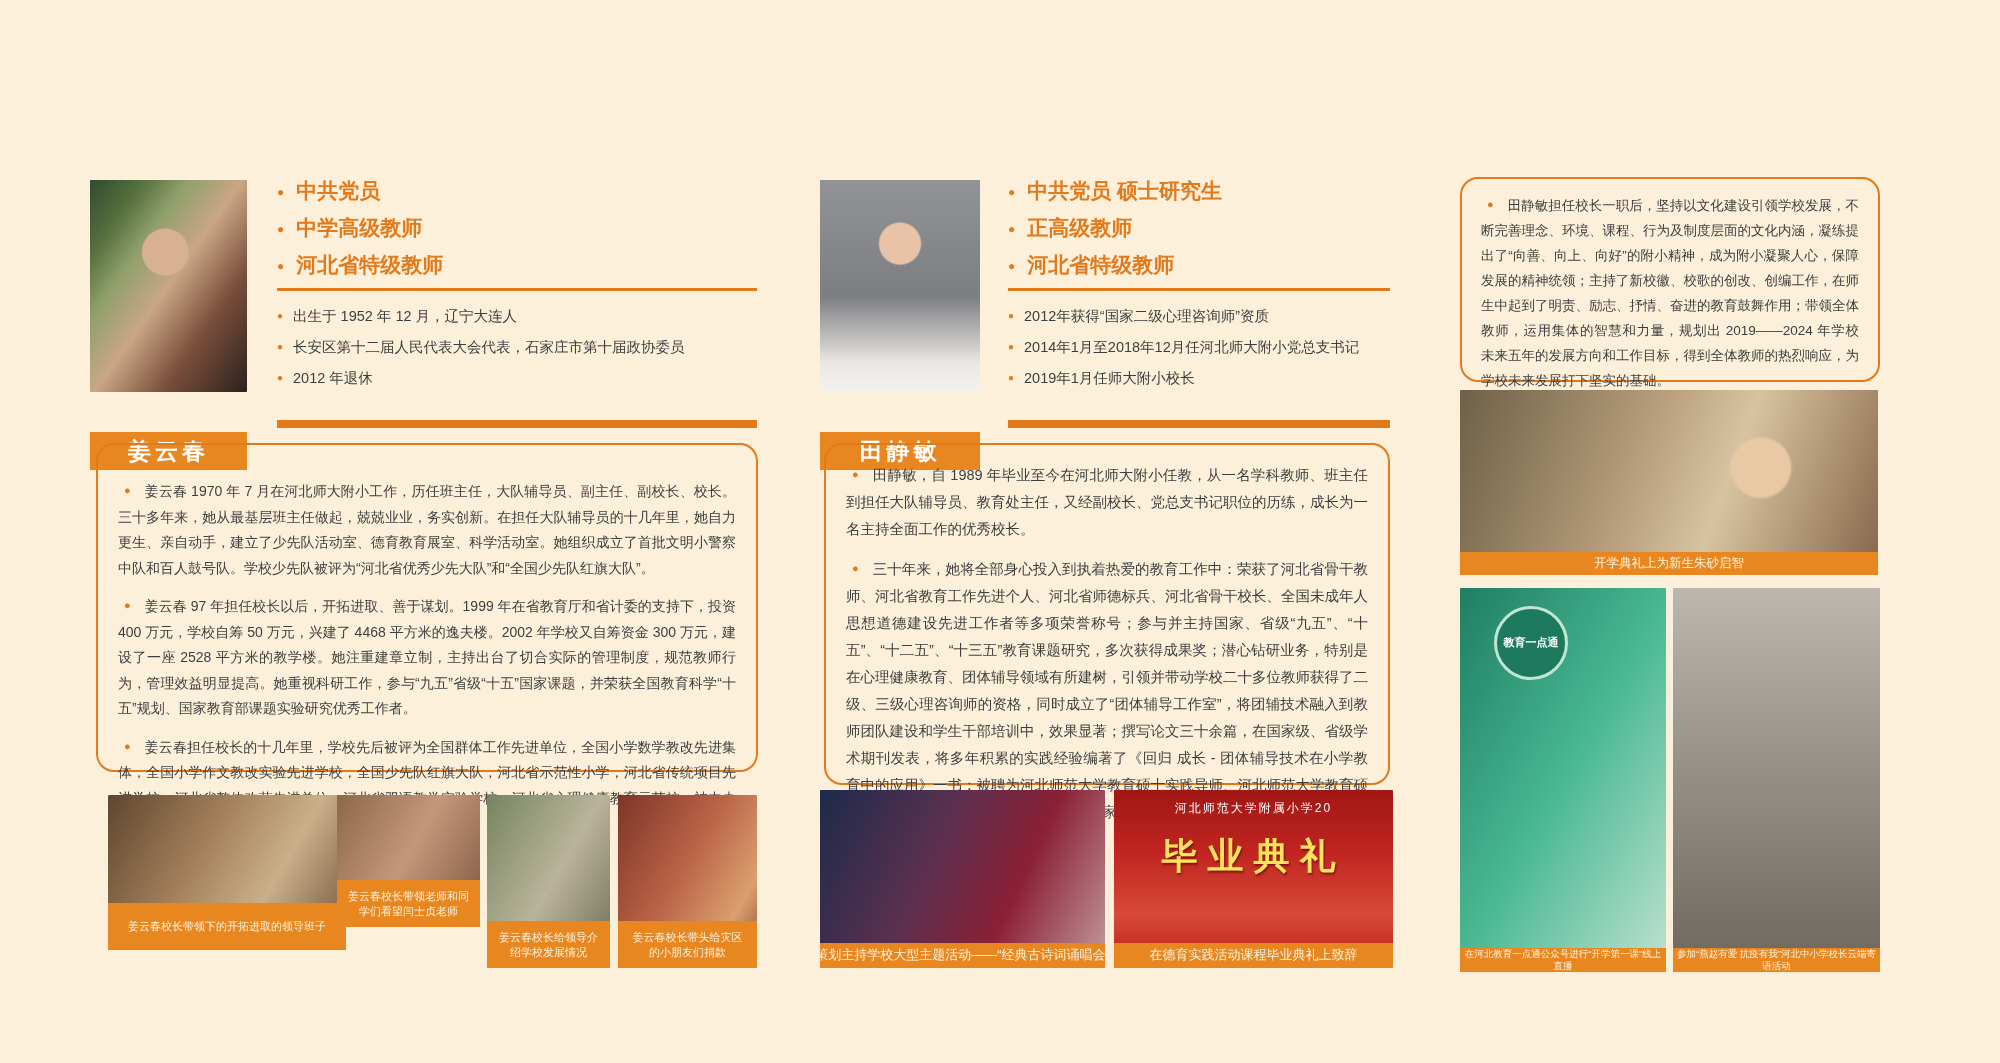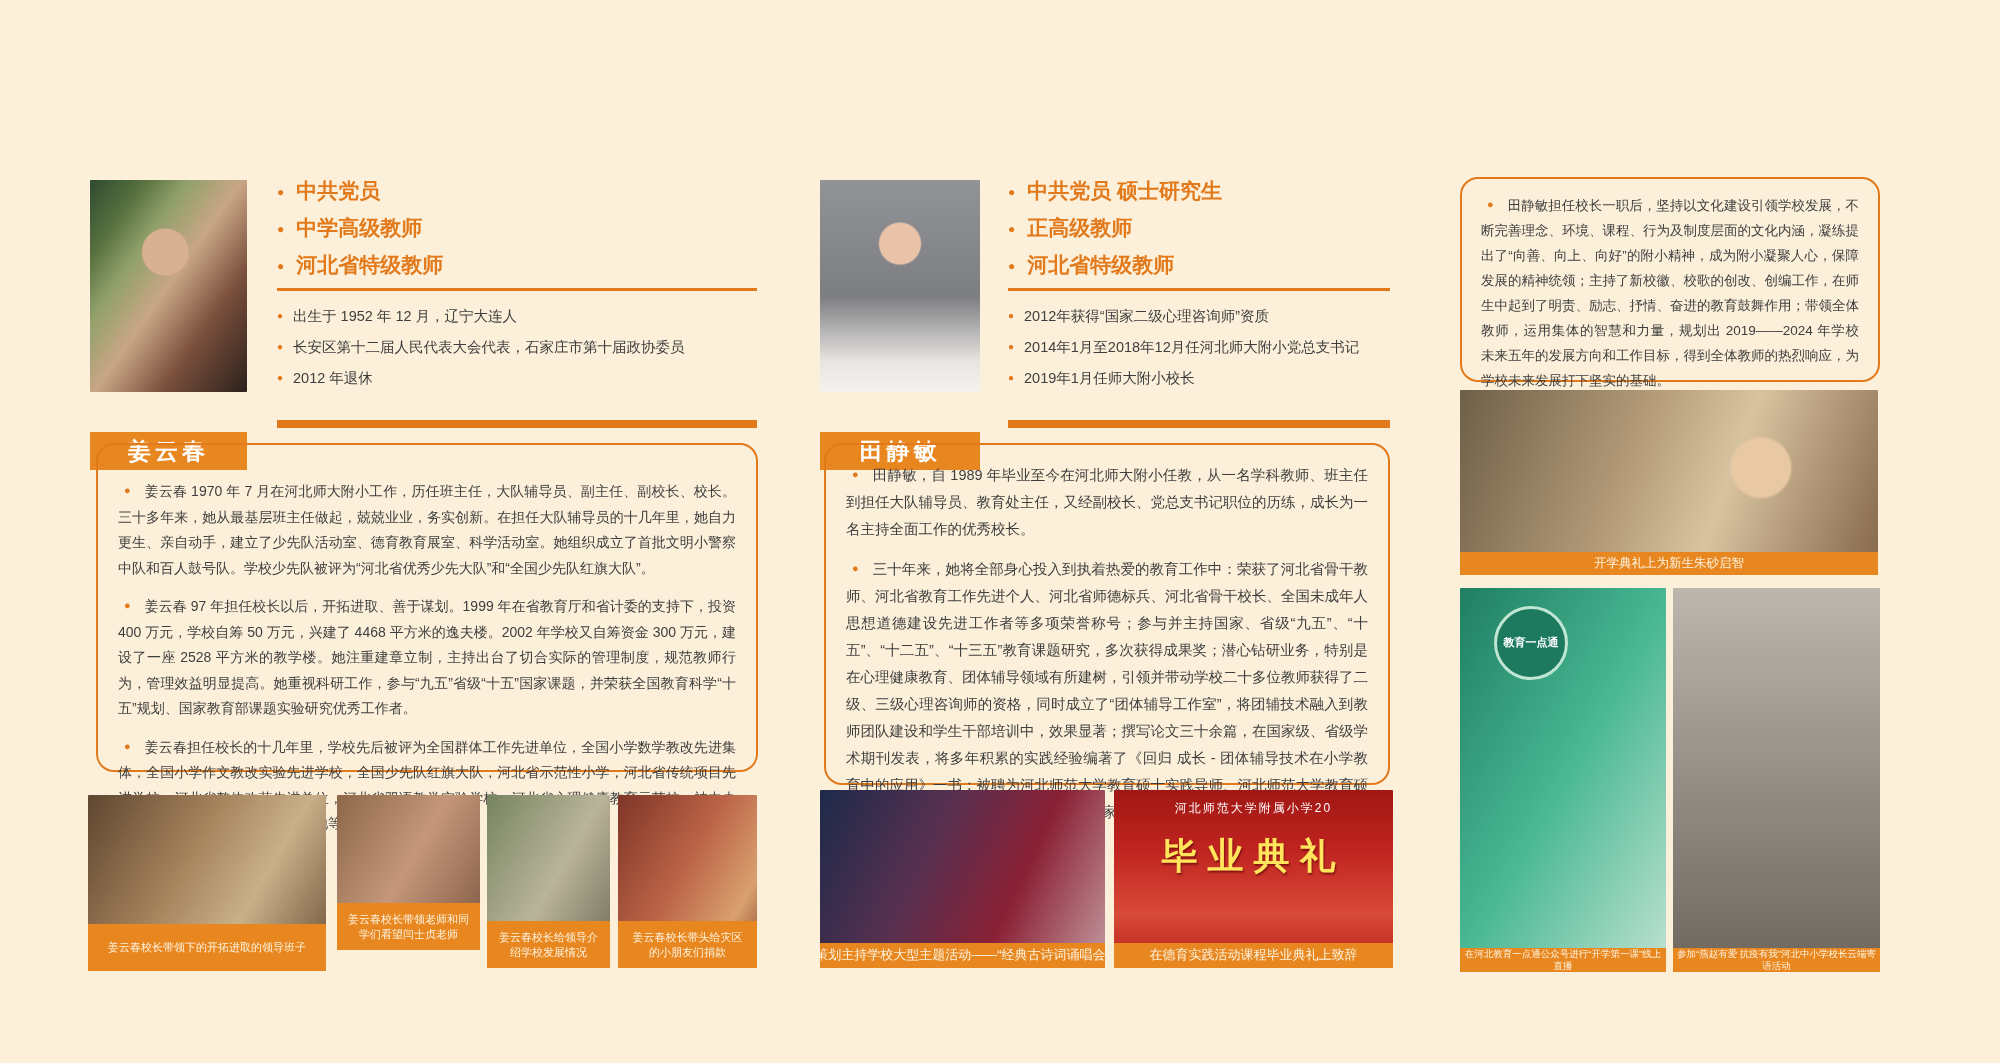--- a/index.html
+++ b/index.html
@@ -86,26 +86,26 @@
     <span class="dot-sm">●</span><span>2012 年退休</span></div>
 
   <div class="abs bar-thick" style="left:277px;top:420px;width:480px;height:8px;"></div>
 
   <div class="abs text-box box1" style="left:96px;top:443px;width:662px;height:329px;padding:33px 20px;">
     <p class="para"><span class="pdot">●</span><span>姜云春 1970 年 7 月在河北师大附小工作，历任班主任，大队辅导员、副主任、副校长、校长。三十多年来，她从最基层班主任做起，兢兢业业，务实创新。在担任大队辅导员的十几年里，她自力更生、亲自动手，建立了少先队活动室、德育教育展室、科学活动室。她组织成立了首批文明小警察中队和百人鼓号队。学校少先队被评为“河北省优秀少先大队”和“全国少先队红旗大队”。</span></p>
     <p class="para"><span class="pdot">●</span><span>姜云春 97 年担任校长以后，开拓进取、善于谋划。1999 年在省教育厅和省计委的支持下，投资 400 万元，学校自筹 50 万元，兴建了 4468 平方米的逸夫楼。2002 年学校又自筹资金 300 万元，建设了一座 2528 平方米的教学楼。她注重建章立制，主持出台了切合实际的管理制度，规范教师行为，管理效益明显提高。她重视科研工作，参与“九五”省级“十五”国家课题，并荣获全国教育科学“十五”规划、国家教育部课题实验研究优秀工作者。</span></p>
     <p class="para"><span class="pdot">●</span><span>姜云春担任校长的十几年里，学校先后被评为全国群体工作先进单位，全国小学数学教改先进集体，全国小学作文教改实验先进学校，全国少先队红旗大队，河北省示范性小学，河北省传统项目先进学校，河北省整体改革先进单位，河北省双语教学实验学校，河北省心理健康教育示范校，被中央教科所定为中华传统美德实验基地等。</span></p>
   </div>
 
-  <div class="abs photo ph-meeting" style="left:88px;top:795px;width:238px;height:176px;">
+  <div class="abs photo ph-meeting" style="left:108px;top:795px;width:238px;height:155px;">
     <div class="caption-bar cap-2line">
       <span>姜云春校长带领下的开拓进取的领导班子</span>
       </div>
   </div>
-  <div class="abs photo ph-visit" style="left:337px;top:795px;width:143px;height:155px;">
+  <div class="abs photo ph-visit" style="left:337px;top:795px;width:143px;height:132px;">
     <div class="caption-bar cap-2line">
       <span>姜云春校长带领老师和同学们看望闫士贞老师</span>
       </div>
   </div>
   <div class="abs photo ph-intro" style="left:487px;top:795px;width:123px;height:173px;">
     <div class="caption-bar cap-2line">
       <span>姜云春校长给领导介绍学校发展情况</span>
       </div>
   </div>
   <div class="abs photo ph-donate" style="left:618px;top:795px;width:139px;height:173px;">

